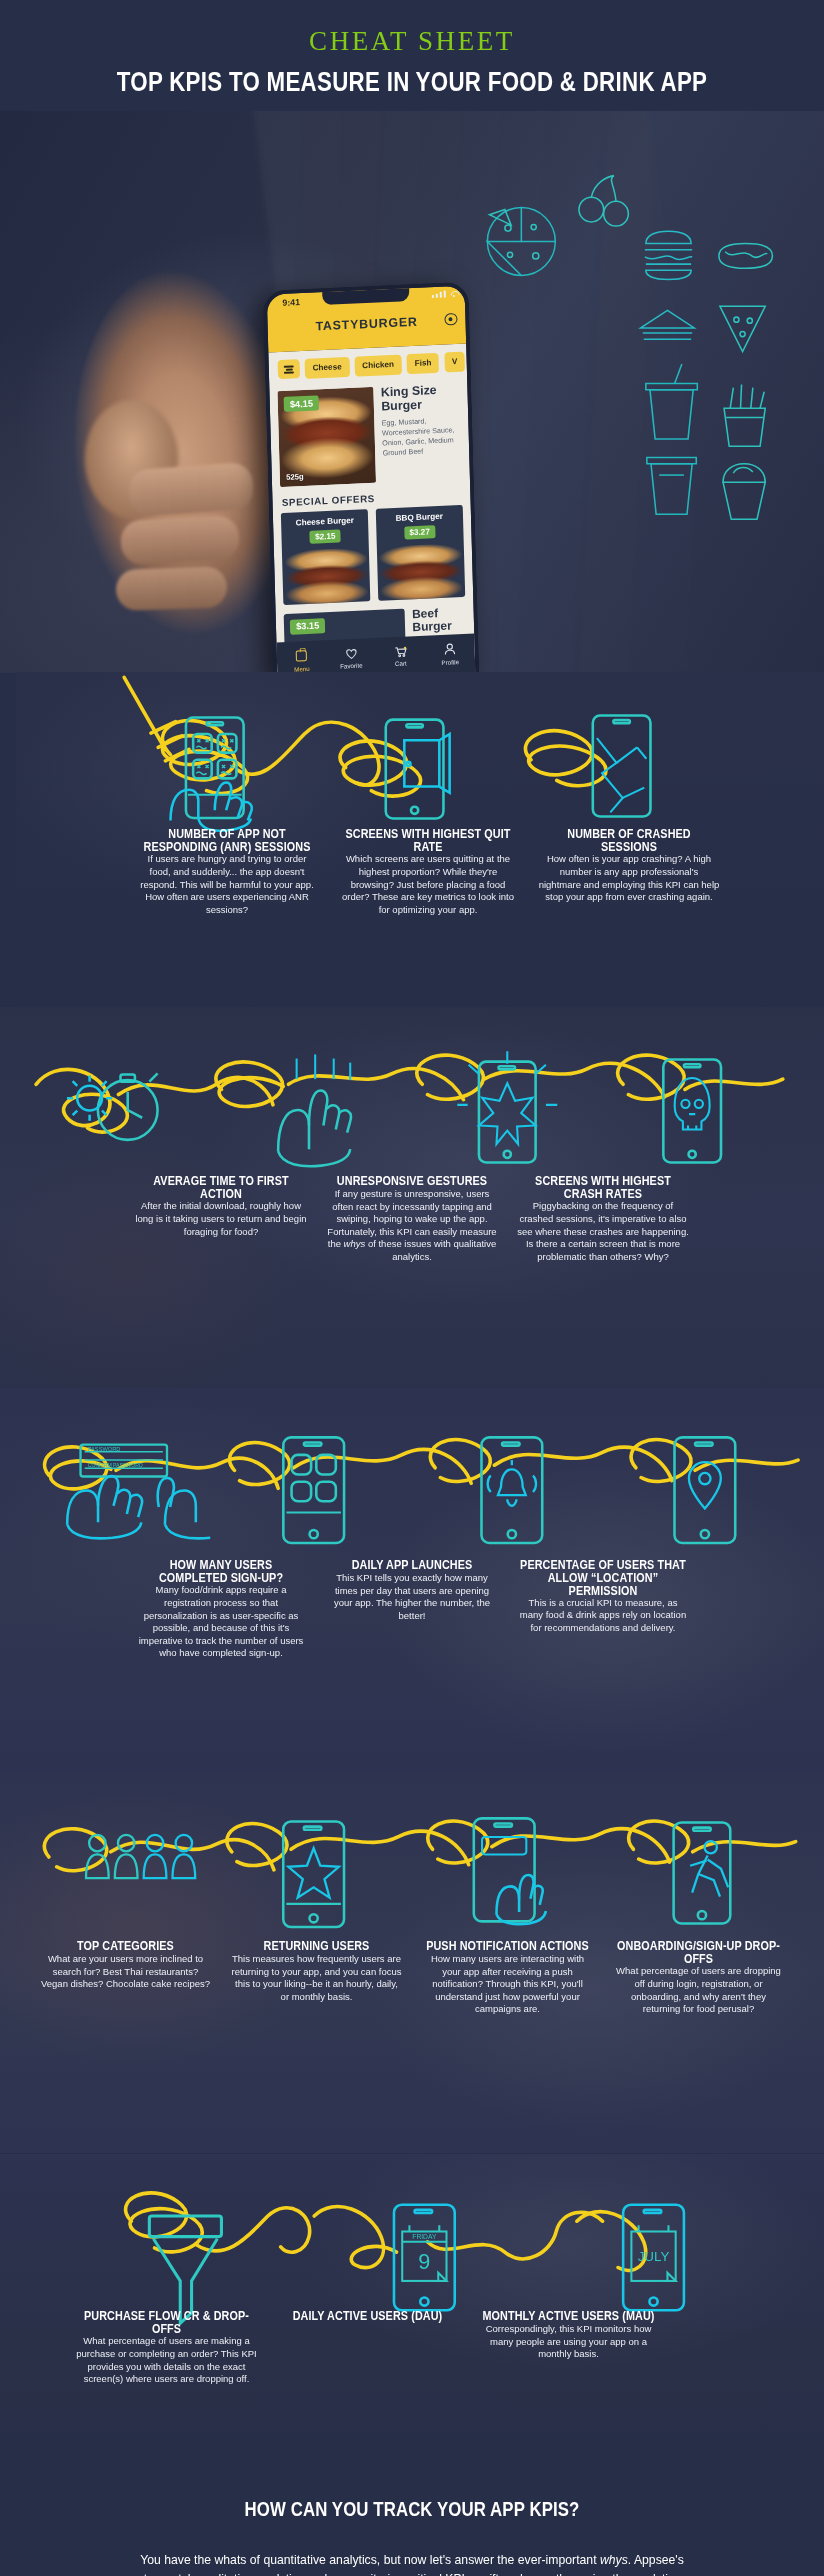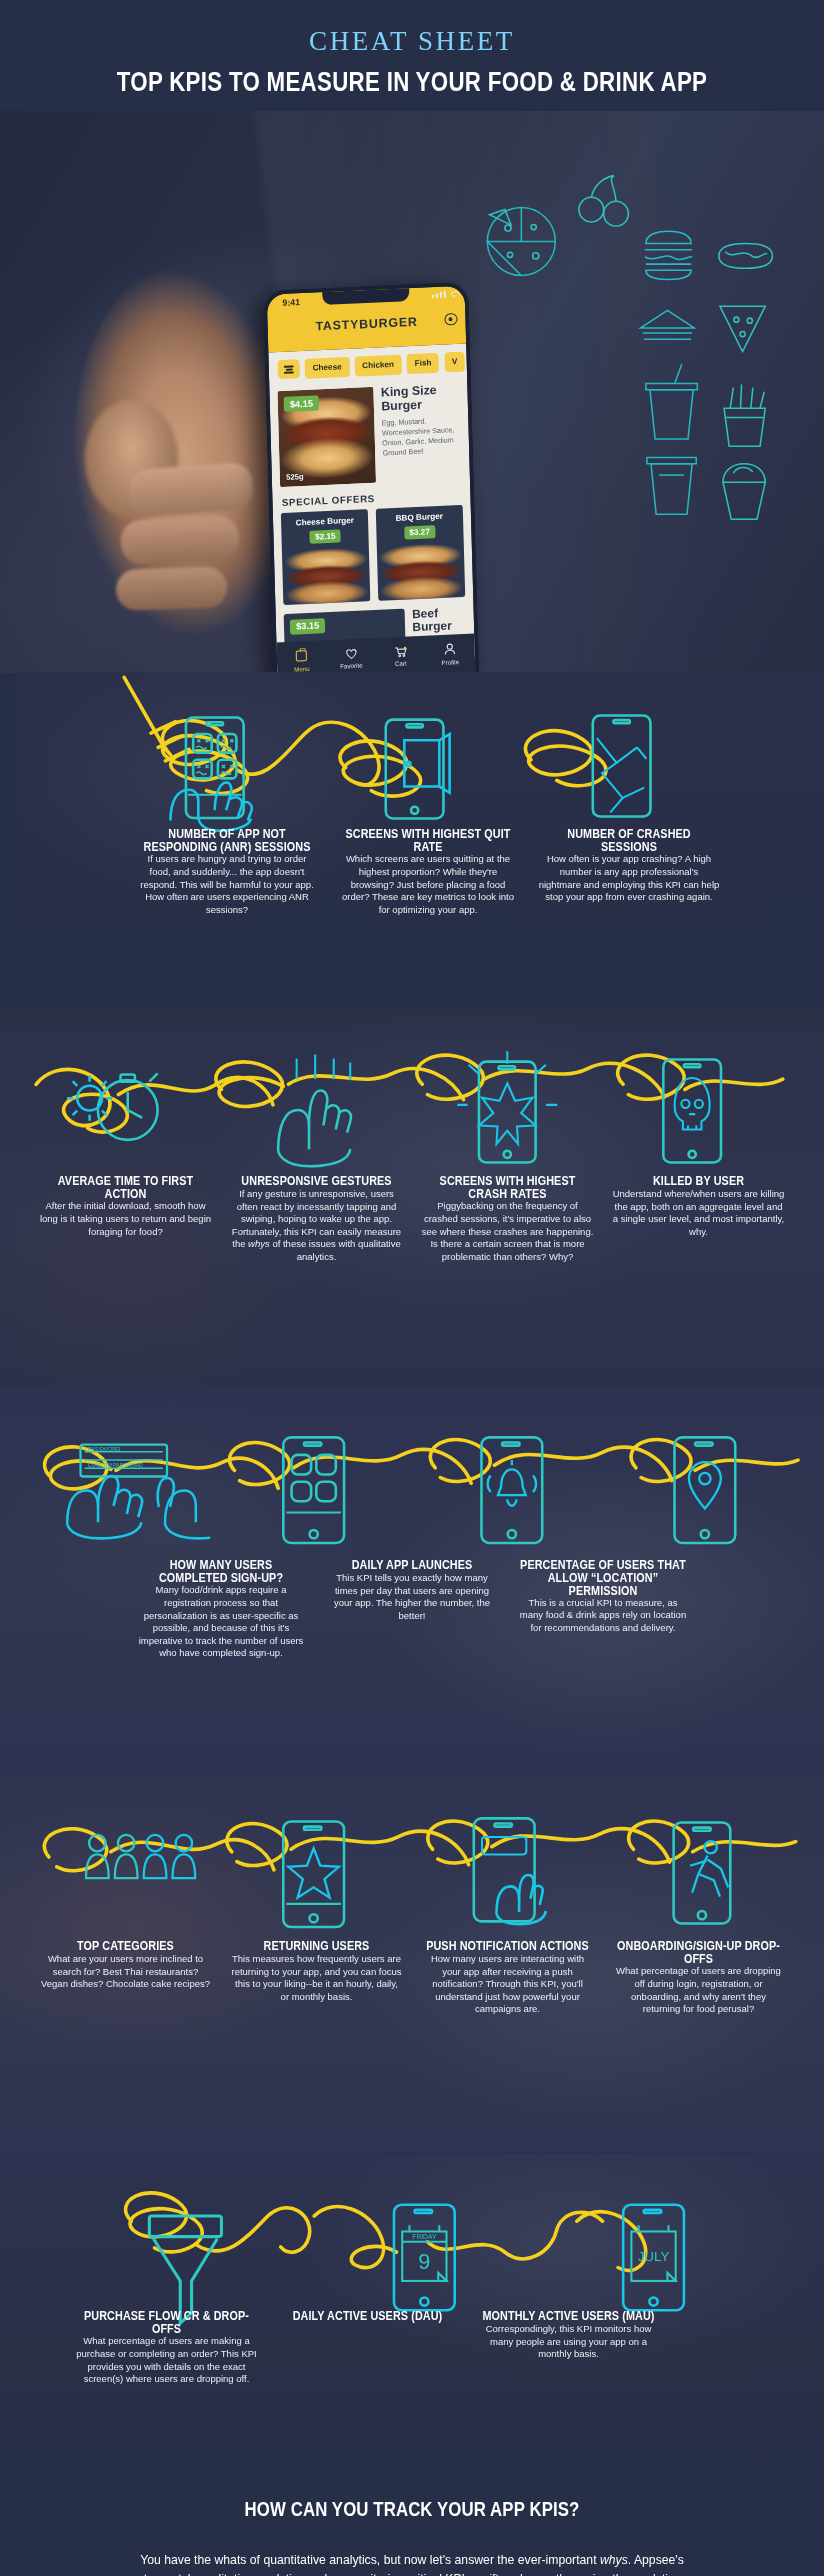--- a/index.html
+++ b/index.html
@@ -11,21 +11,21 @@
     color: #ffffff;
     -webkit-font-smoothing: antialiased;
   }
   .page { width: 824px; height: 2865px; position: relative; overflow: hidden;
           background: #272e47; }
 
   
   .header { position: relative; padding-top: 27px; text-align: center; z-index: 5; }
   .header .cheat {
     font-family: "Liberation Serif", serif;
-    font-size: 27px; letter-spacing: 2.6px; font-weight: 400; color: #7dd3fc;
+    font-size: 27px; letter-spacing: 2.6px; font-weight: 400; color: #84cc16;
     line-height: 1.05;
   }
   .header .maintitle {
     margin-top: 9.3px;
     font-size: 23px; font-weight: 700; letter-spacing: 0.3px; color: #fff;
     transform: scaleY(1.22) scaleX(0.97);
     transform-origin: center top;
     white-space: nowrap;
   }
 
@@ -541,33 +541,29 @@
           <circle cx="61" cy="108" r="8"></circle>
             <circle cx="87" cy="108" r="8"></circle>
           <path d="M68 128 h12 M66 150 v8 M82 150 v8"></path>
         </g>
       </g>
     </svg>
 
     <div class="cards" style="position:absolute; top:167px; left:0; width:824px;">
       <div class="card" style="width:191px">
         <div class="ttl">AVERAGE TIME TO FIRST ACTION</div>
-        <div class="body">After the initial download, smooth how long is it taking users to return and begin foraging for food?</div>
+        <div class="body">After the initial download, roughly how long is it taking users to return and begin foraging for food?</div>
       </div>
       <div class="card" style="width:191px">
         <div class="ttl">UNRESPONSIVE GESTURES</div>
         <div class="body"><span>If any gesture is unresponsive, users often react by incessantly tapping and swiping, hoping to wake up the app. Fortunately, this KPI can easily measure the </span><em>whys</em><span> of these issues with qualitative analytics.</span></div>
       </div>
       <div class="card" style="width:191px">
         <div class="ttl">SCREENS WITH HIGHEST CRASH RATES</div>
         <div class="body">Piggybacking on the frequency of crashed sessions, it's imperative to also see where these crashes are happening. Is there a certain screen that is more problematic than others? Why?</div>
-      </div>
-      <div class="card" style="width:191px">
-        <div class="ttl">KILLED BY USER</div>
-        <div class="body">Understand where/when users are killing the app, both on an aggregate level and a single user level, and most importantly, why.</div>
       </div>
     </div>
   </div>
 
   <div class="row" style="position:absolute; top:1388px; left:0; width:824px; height:384px;">
     <div class="rowbg" style="background:
            radial-gradient(ellipse 319px 216px at 608px 216px, rgba(86,88,112,.4), rgba(0,0,0,0) 70%),
            radial-gradient(ellipse 268px 175px at 170px 134px, rgba(66,70,94,.35), rgba(0,0,0,0) 72%),
            linear-gradient(180deg,#2c3250,#313751 55%,#2c3250);"></div>
 

